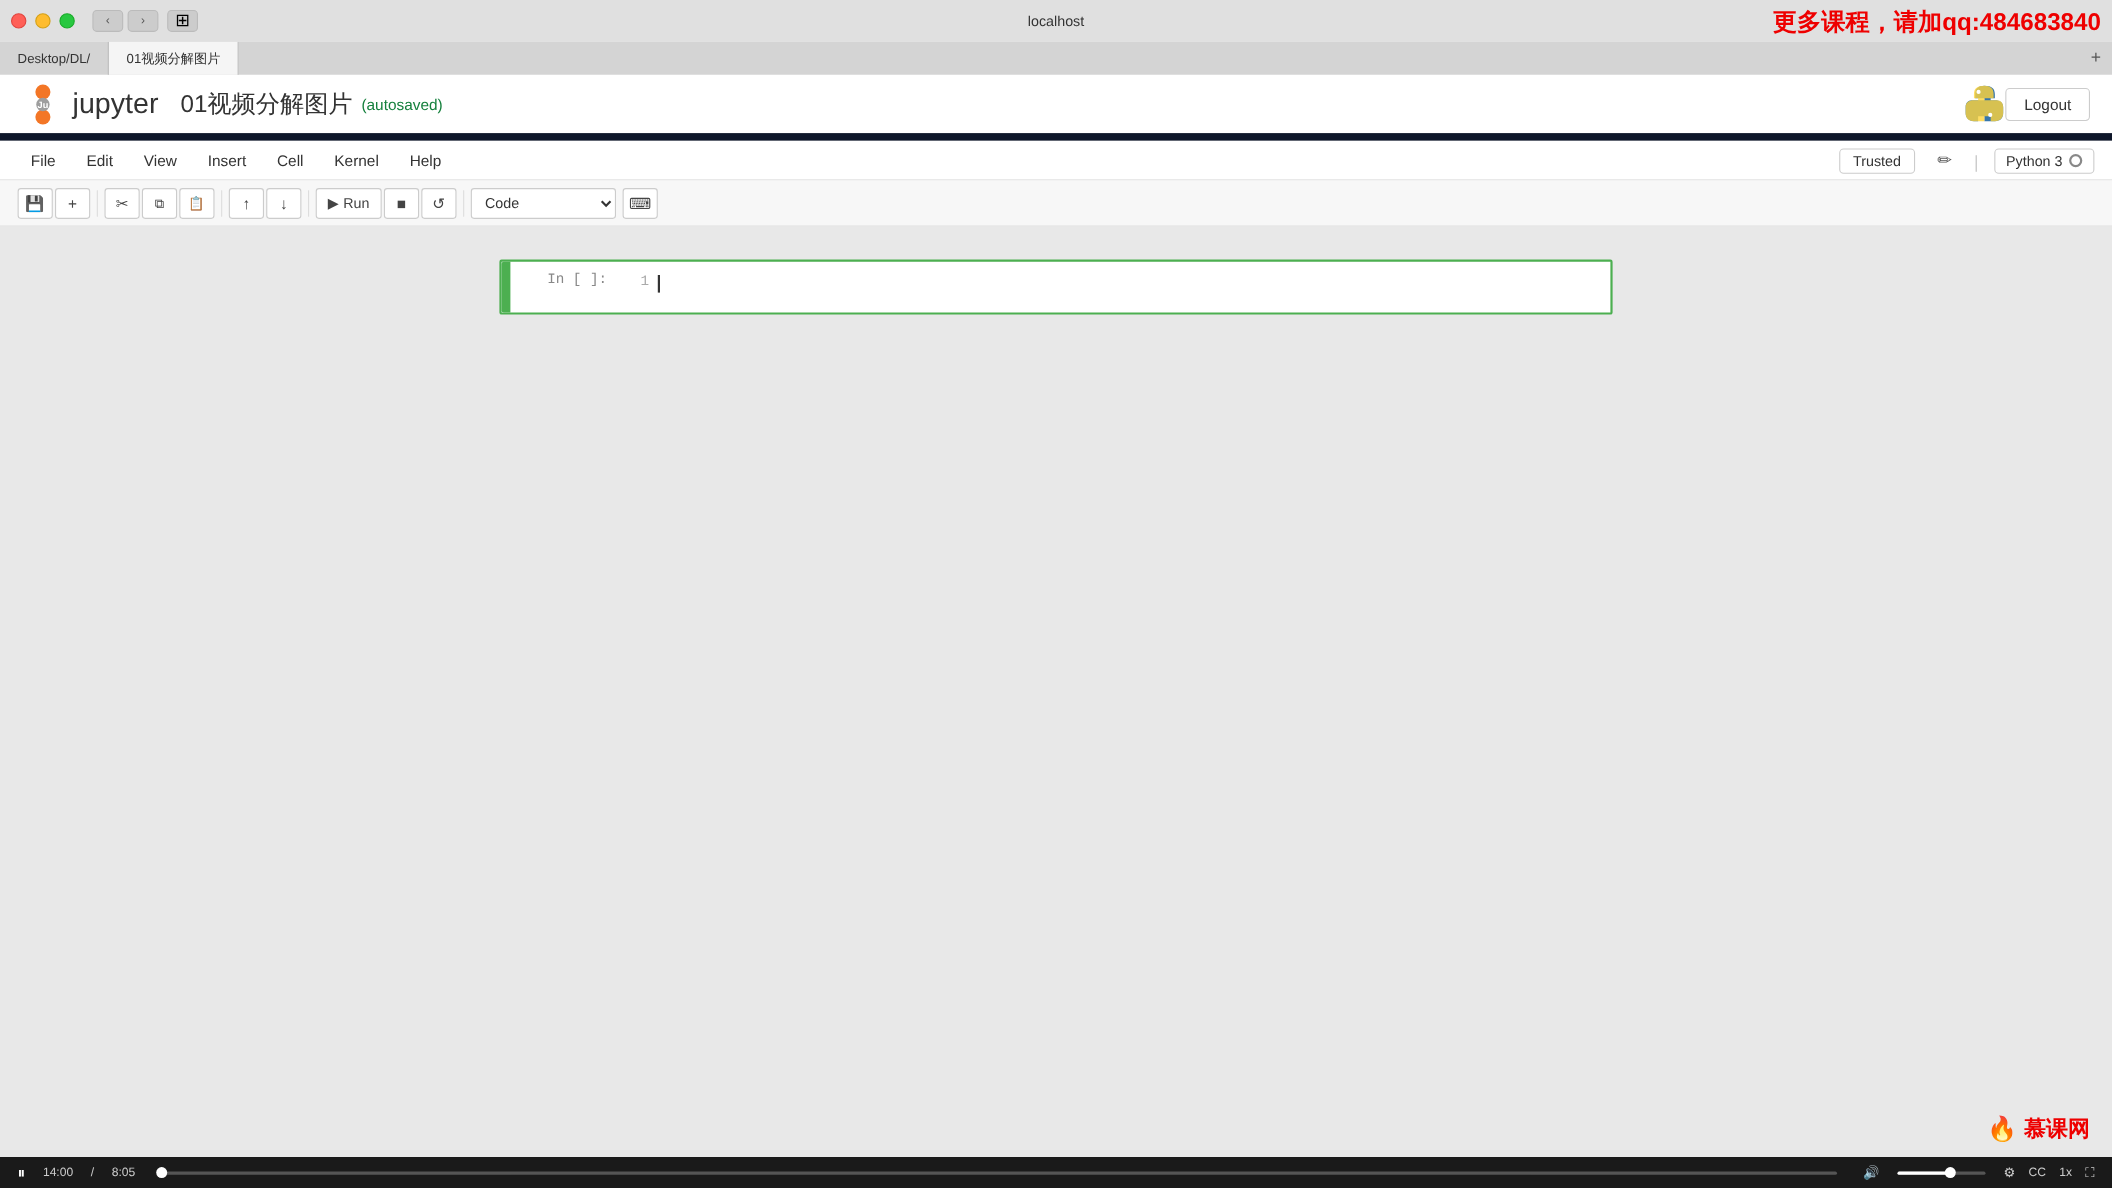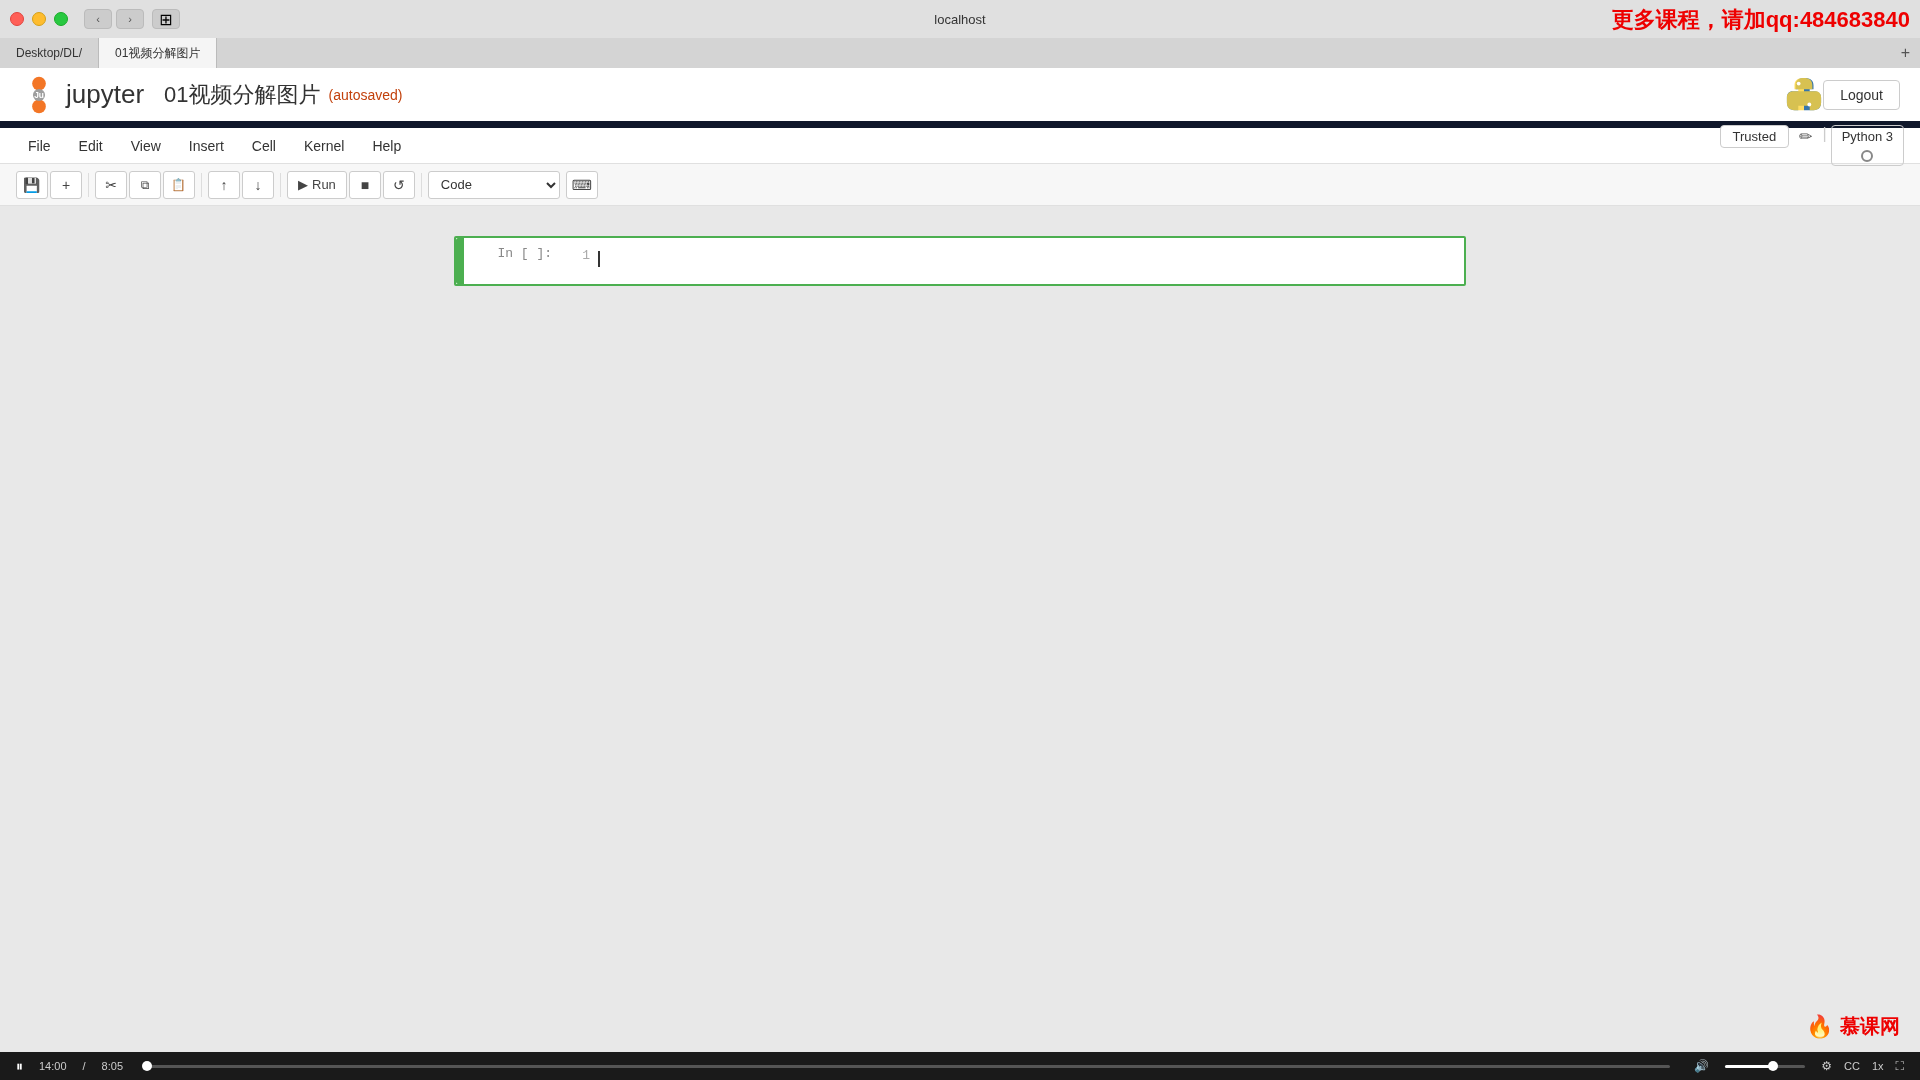--- a/index.html
+++ b/index.html
@@ -92,21 +92,21 @@
       gap: 8px;
       margin-right: 20px;
     }
     .notebook-title {
       font-size: 22px;
       color: #333;
       font-weight: 400;
     }
     .autosaved {
       font-size: 14px;
-      color: #c2410c;
+      color: #15803d;
       margin-left: 8px;
     }
     .jupyter-header-right {
       margin-left: auto;
       display: flex;
       align-items: center;
       gap: 0;
     }
     .logout-btn {
       border: 1px solid #ccc;
@@ -131,22 +131,22 @@
     .menu-item {
       padding: 4px 12px;
       font-size: 14px;
       color: #333;
       cursor: pointer;
       border-radius: 3px;
     }
     .menubar-right {
       margin-left: auto;
       display: flex;
-      align-items: flex-start;
-      gap: 4px;
+      align-items: flex-end;
+      gap: 14px;
     }
     .trusted-btn {
       border: 1px solid #ccc;
       background: #fff;
       padding: 3px 12px;
       border-radius: 4px;
       font-size: 13px;
       cursor: pointer;
       color: #333;
     }
@@ -160,21 +160,20 @@
     }
     .kernel-indicator {
       display: flex;
       align-items: center;
       gap: 6px;
       font-size: 13px;
       color: #333;
       border: 1px solid #ccc;
       border-radius: 4px;
       padding: 3px 10px;
-      flex-direction: column;
     }
     .kernel-circle {
       width: 12px; height: 12px; border-radius: 50%;
       border: 2px solid #888;
       background: transparent;
     }
 
     
     .toolbar {
       height: 42px;

